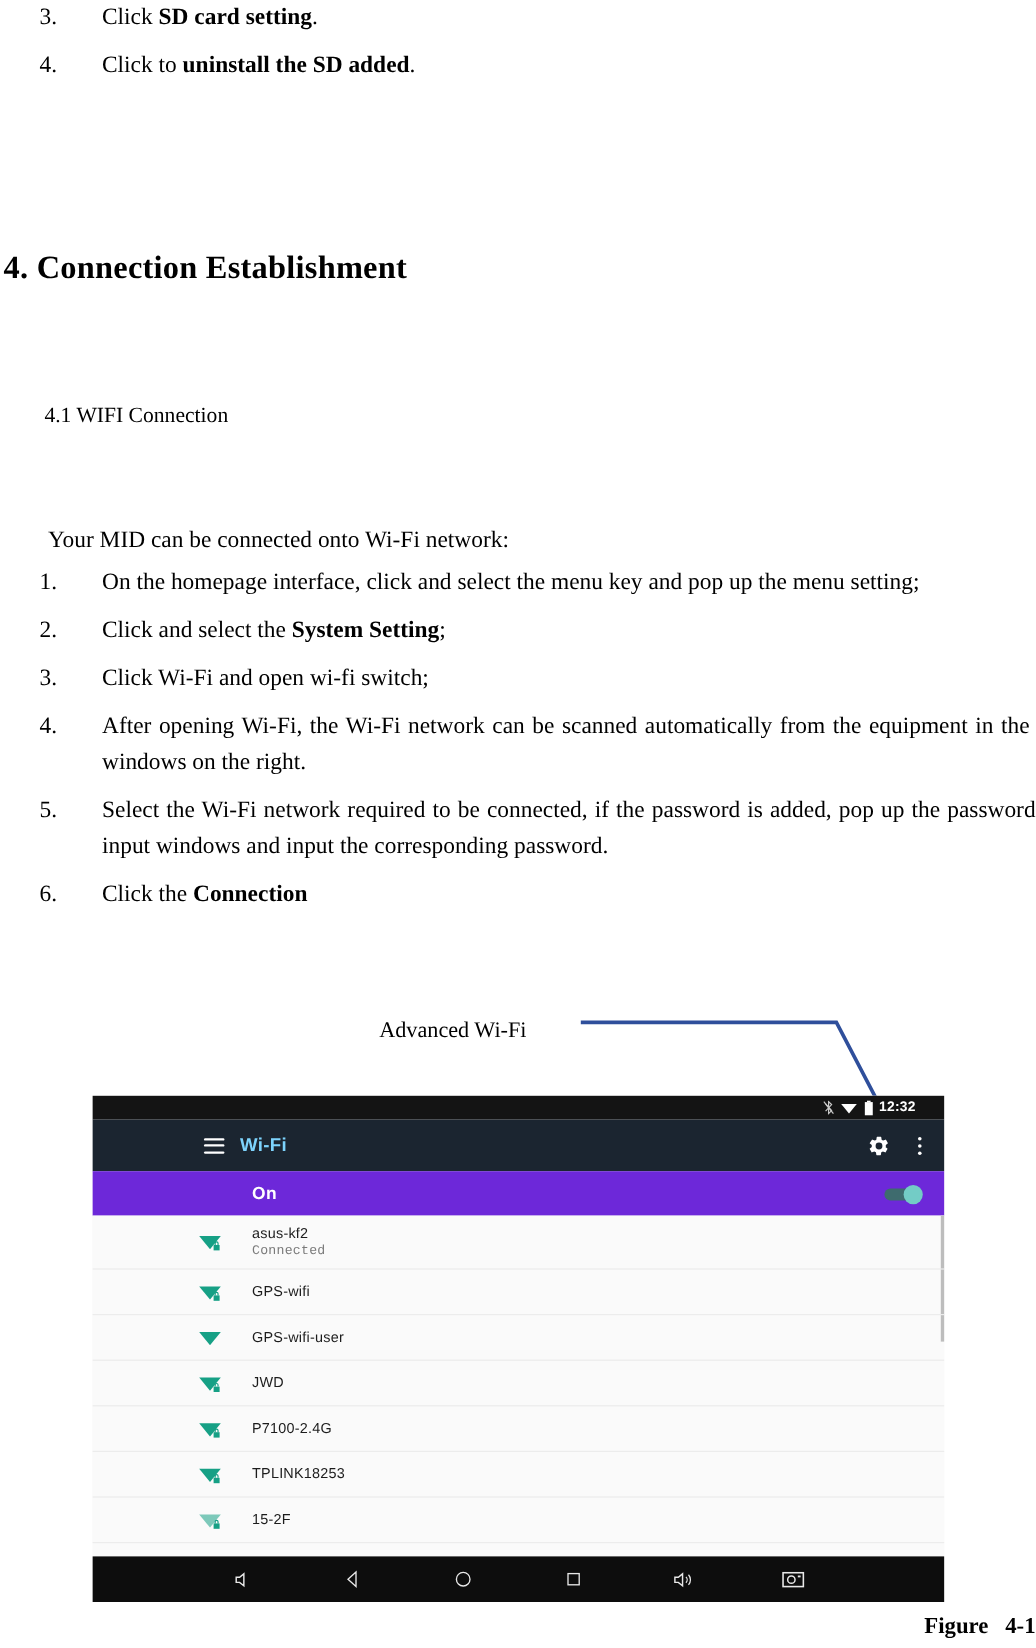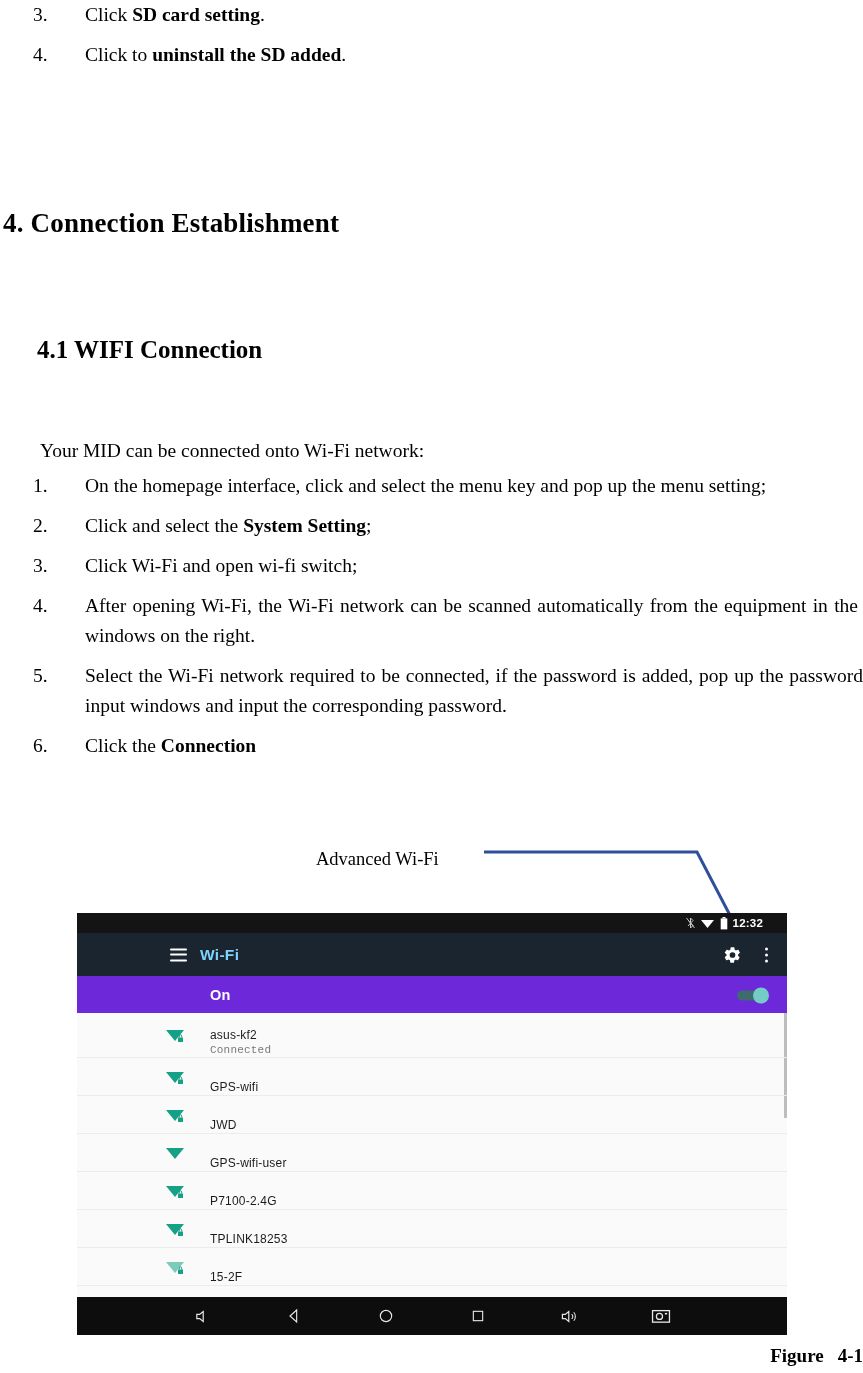--- a/index.html
+++ b/index.html
@@ -40,22 +40,22 @@
     position: absolute;
     left: 3px;
     font-size: 27px;
     font-weight: bold;
     letter-spacing: 0.2px;
     white-space: nowrap;
   }
   .h2 {
     position: absolute;
     left: 37px;
-    font-size: 25px;
-    font-weight: bold;
+    font-size: 18px;
+    font-weight: normal;
     white-space: nowrap;
   }
   .para {
     position: absolute;
     left: 40px;
     font-size: 19.5px;
     line-height: 30px;
     white-space: nowrap;
   }
 
@@ -152,21 +152,21 @@
   }
   .switch .thumb {
     position: absolute; right: 0; top: -1px;
     width: 16px; height: 16px; border-radius: 50%;
     background: #73ccc6;
   }
 
   .netlist { background: #fafafa; position: relative; }
   .netrow {
     position: relative;
-    display: flex; align-items: flex-end;
+    display: flex; align-items: center;
     height: 38px;
     border-bottom: 1px solid #ececec;
     padding-left: 88px;
   }
   .netrow.tall { height: 45px; }
   .wifi-ic {
     position: absolute;
     left: 88px; top: 50%;
     transform: translateY(-50%);
   }
@@ -333,35 +333,35 @@
             <path d="M14.3 10.5 v-1.4 a1.2 1.2 0 012.4 0 v1.4" fill="none" stroke="#16a085" stroke-width="1"></path>
           </g>
         </svg>
         <div class="names">
           <div class="ssid">GPS-wifi</div>
         </div>
       </div>
       <div class="netrow">
         <svg class="wifi-ic" width="20" height="16" viewBox="0 0 20 16">
           <path d="M1 3 L19 3 L10 14 Z" fill="#16a085"></path>
+        </svg>
+        <div class="names">
+          <div class="ssid">GPS-wifi-user</div>
+        </div>
+      </div>
+      <div class="netrow">
+        <svg class="wifi-ic" width="20" height="16" viewBox="0 0 20 16">
+          <path d="M1 3 L19 3 L10 14 Z" fill="#16a085"></path>
           <g>
             <rect x="13" y="10.5" width="5" height="4.5" fill="#16a085"></rect>
             <path d="M14.3 10.5 v-1.4 a1.2 1.2 0 012.4 0 v1.4" fill="none" stroke="#16a085" stroke-width="1"></path>
           </g>
         </svg>
         <div class="names">
           <div class="ssid">JWD</div>
-        </div>
-      </div>
-      <div class="netrow">
-        <svg class="wifi-ic" width="20" height="16" viewBox="0 0 20 16">
-          <path d="M1 3 L19 3 L10 14 Z" fill="#16a085"></path>
-        </svg>
-        <div class="names">
-          <div class="ssid">GPS-wifi-user</div>
         </div>
       </div>
       <div class="netrow">
         <svg class="wifi-ic" width="20" height="16" viewBox="0 0 20 16">
           <path d="M1 3 L19 3 L10 14 Z" fill="#16a085"></path>
           <g>
             <rect x="13" y="10.5" width="5" height="4.5" fill="#16a085"></rect>
             <path d="M14.3 10.5 v-1.4 a1.2 1.2 0 012.4 0 v1.4" fill="none" stroke="#16a085" stroke-width="1"></path>
           </g>
         </svg>

